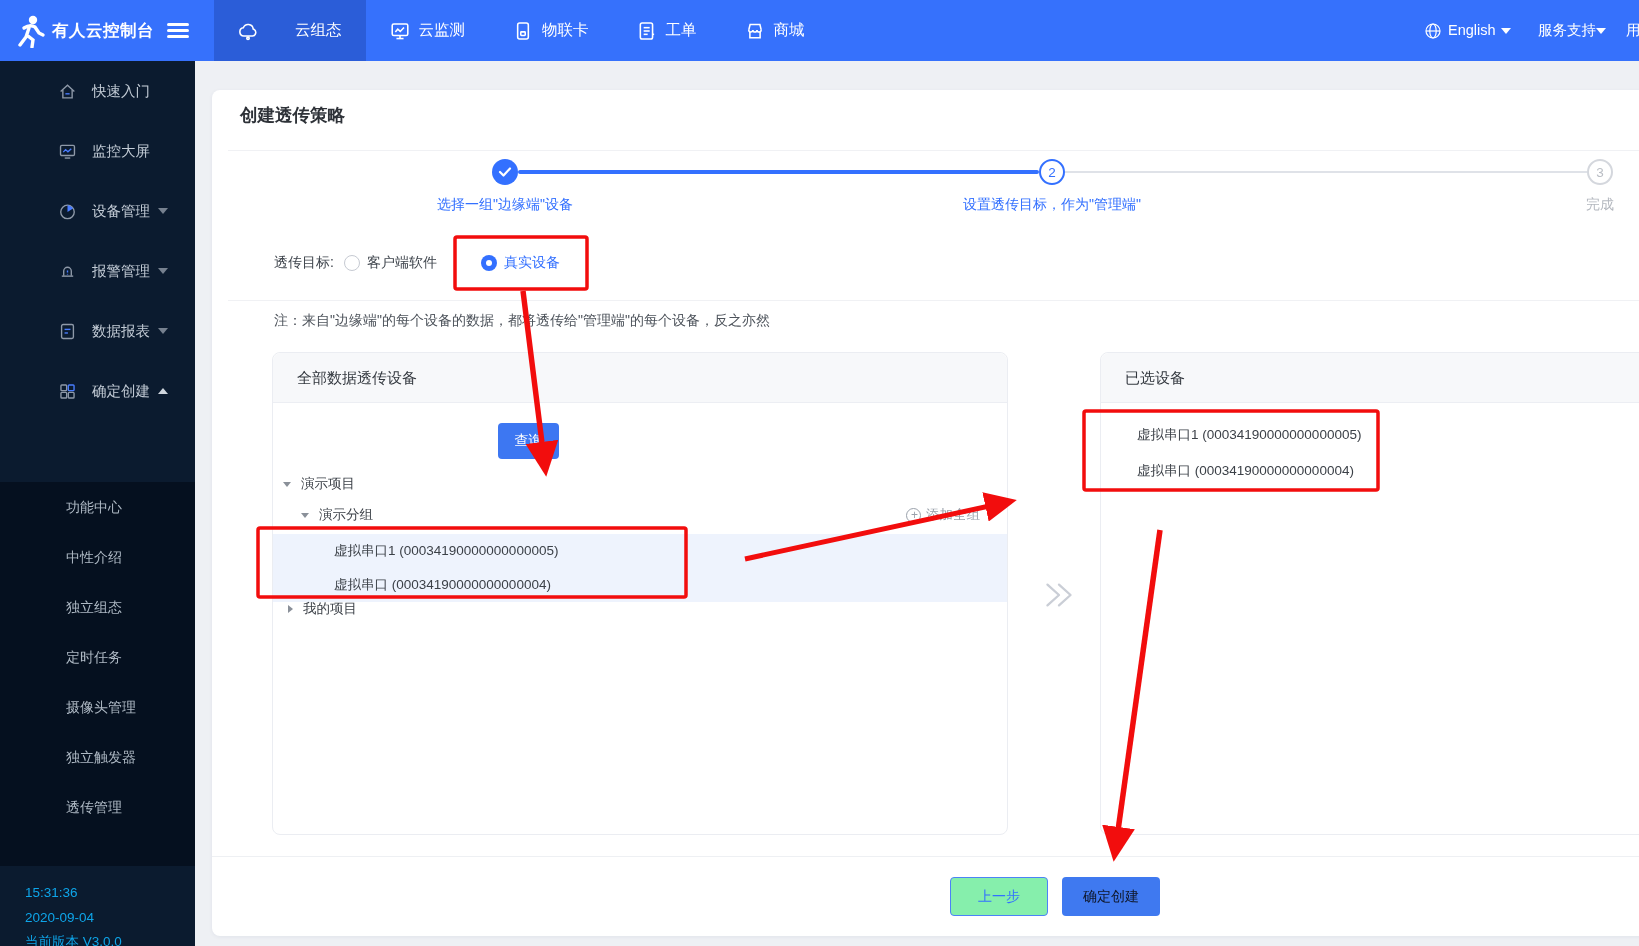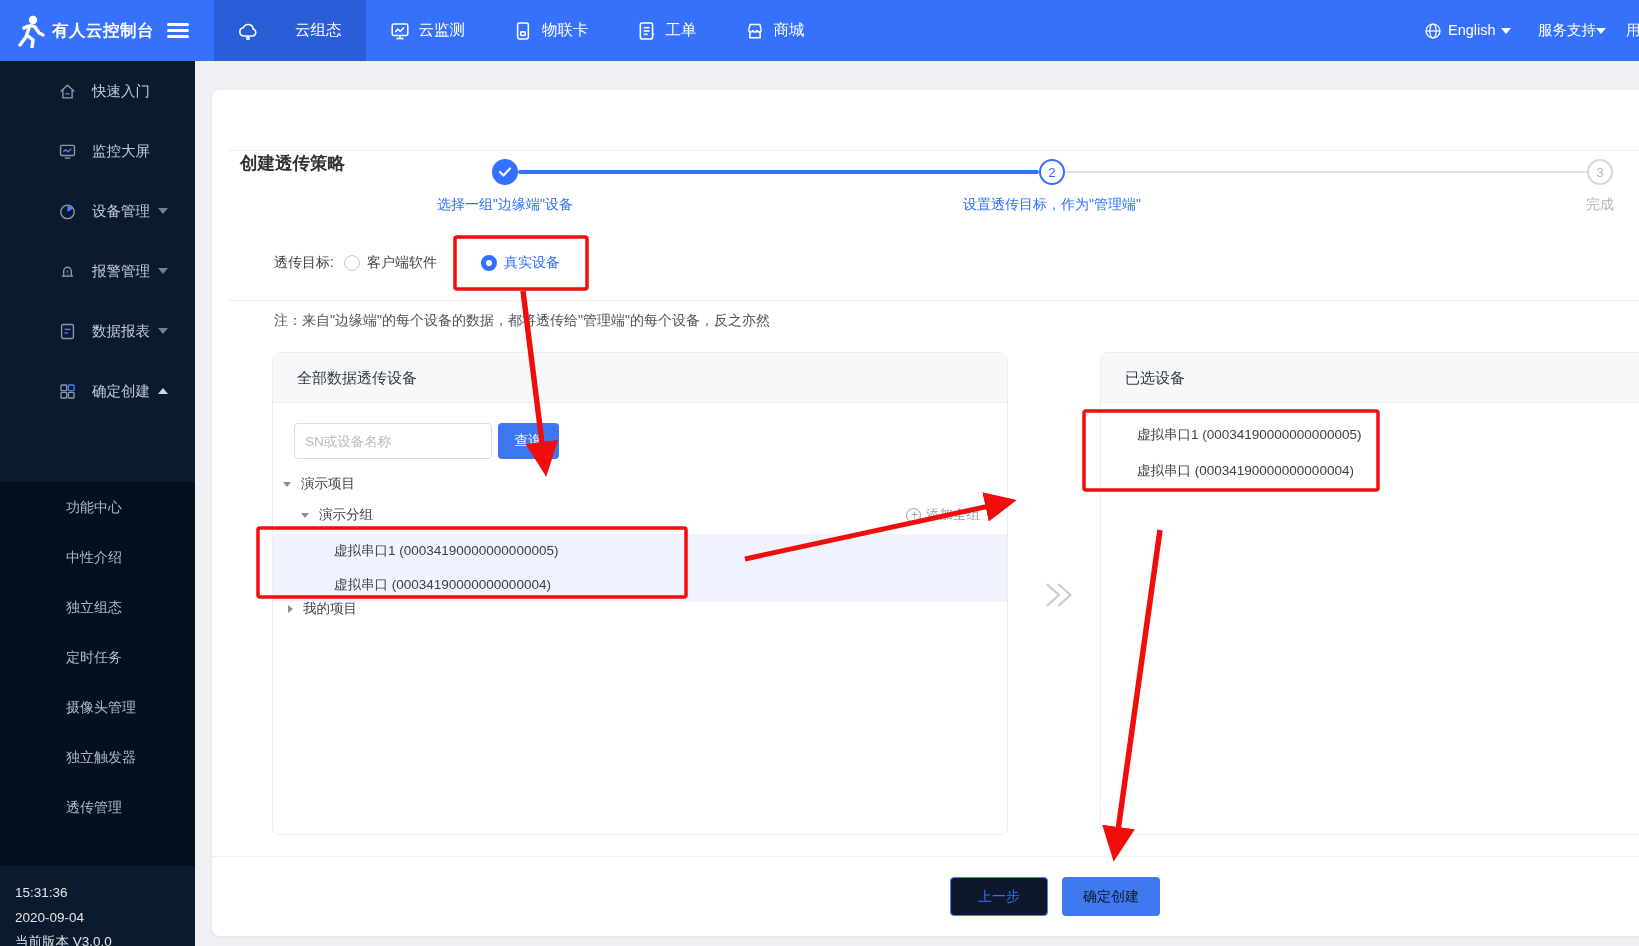--- a/index.html
+++ b/index.html
@@ -30,28 +30,28 @@
   
   .sidebar { position:absolute; left:0; top:61px; width:195px; height:885px; background:#0b1b2f; z-index:4; }
   .side-item { position:relative; height:60px; display:flex; align-items:center; cursor:pointer; }
   .side-item svg { position:absolute; left:58px; }
   .side-item .lbl { position:absolute; left:92px; font-size:14.5px; color:#c3ccd6; white-space:nowrap; }
   .side-item .caret { position:absolute; left:158px; width:0; height:0; }
   .caret-down { border-left:5.5px solid transparent; border-right:5.5px solid transparent; border-top:6px solid #76818f; }
   .caret-up { border-left:5.5px solid transparent; border-right:5.5px solid transparent; border-bottom:6px solid #cfd6de; }
   .side-sub { position:absolute; left:0; top:421px; width:195px; height:384px; background:#05101f; }
   .sub-item { height:50px; line-height:50px; padding-left:66px; font-size:14px; color:#aeb9c4; cursor:pointer; white-space:nowrap; }
-  .side-footer { position:absolute; left:15px; width:170px; color:#e5e5e5; font-size:13.5px; }
+  .side-footer { position:absolute; left:25px; width:170px; color:#0ea5e9; font-size:13.5px; }
   .sf-time { position:absolute; top:0; left:0; }
   .sf-date { position:absolute; top:25px; left:0; }
   .sf-ver  { position:absolute; top:48px; left:0; white-space:nowrap; }
 
   
   .card { position:absolute; left:212px; top:90px; width:1450px; height:846px; background:#fff; border-radius:8px; box-shadow:0 1px 4px rgba(20,40,80,.06); }
-  .card-title { position:absolute; left:28px; top:13px; font-size:17.5px; font-weight:bold; color:#2e3238;margin-top:48px; }
+  .card-title { position:absolute; left:28px; top:13px; font-size:17.5px; font-weight:bold; color:#2e3238; }
   .hdiv1 { position:absolute; left:16px; right:0; top:60px; border-top:1px solid #f0f1f4; }
   .hdiv2 { position:absolute; left:16px; right:0; top:210px; border-top:1px solid #f0f1f4; }
   .hdiv3 { position:absolute; left:0; right:0; top:766px; border-top:1px solid #eef0f3; }
 
   
   .step-line-blue { position:absolute; left:306px; top:80px; width:521px; height:4px; background:#3370ff; border-radius:2px; }
   .step-line-gray { position:absolute; left:853px; top:81px; width:522px; height:2px; background:#dfe2e8; }
   .step-c { position:absolute; top:69px; width:26px; height:26px; border-radius:50%; display:flex; align-items:center; justify-content:center; font-size:13.5px; }
   .step-c1 { left:280px; background:#3370ff; }
   .step-c2 { left:827px; background:#fff; border:2px solid #3370ff; color:#3370ff; }
@@ -90,21 +90,21 @@
   .dr1 { top:181px; } .dr2 { top:215px; }
   .add-group { position:absolute; left:633px; top:153px; display:flex; align-items:center; color:#9aa1ab; font-size:13.5px; cursor:pointer; }
   .plus-circle { width:15px; height:15px; border:1.2px solid #9aa1ab; border-radius:50%; margin-right:5px; position:relative; }
   .plus-circle::before { content:"+"; position:absolute; left:0; top:0; width:15px; height:15px; line-height:13px; text-align:center; font-size:12px; }
   .sel-item { position:absolute; left:36px; height:34px; line-height:34px; font-size:13.5px; color:#3c4148; white-space:nowrap; }
   .si1 { top:65px; } .si2 { top:101px; }
   .chevron { position:absolute; left:832px; top:490px; }
 
   
   .btn { position:absolute; top:787px; width:98px; height:39px; border-radius:4px; font-size:14px; cursor:pointer; font-family:inherit; }
-  .btn-prev { left:738px; background:#0f172a; border:1px solid #4c82f7; color:#3370ff; }
+  .btn-prev { left:738px; background:#86efac; border:1px solid #4c82f7; color:#3370ff; }
   .btn-confirm { left:850px; background:#3f79f0; border:none; color:#0f172a; }
 
   
   .annotations { position:absolute; left:0; top:0; width:1639px; height:946px; z-index:60; pointer-events:none; }
 </style>
 </head>
 <body>
 
 <div id="app">
 
@@ -273,21 +273,20 @@
       <span class="radio off"></span>
       <span class="radio-lbl">客户端软件</span>
       <span class="radio on"></span>
       <span class="radio-lbl sel">真实设备</span>
     </div>
     <div class="hdiv2"></div>
     <div class="note">注：来自"边缘端"的每个设备的数据，都将透传给"管理端"的每个设备，反之亦然</div>
 
     <div class="panel panel-l">
       <div class="panel-hd">全部数据透传设备</div>
-      <input class="search-input" type="text" placeholder="SN或设备名称" style="">
       <button class="search-btn">查询</button>
 
       <div class="tree-row tr-project">
         <span class="tri-down"></span>
         <span>演示项目</span>
       </div>
       <div class="tree-row tr-group">
         <span class="tri-down"></span>
         <span>演示分组</span>
       </div>

